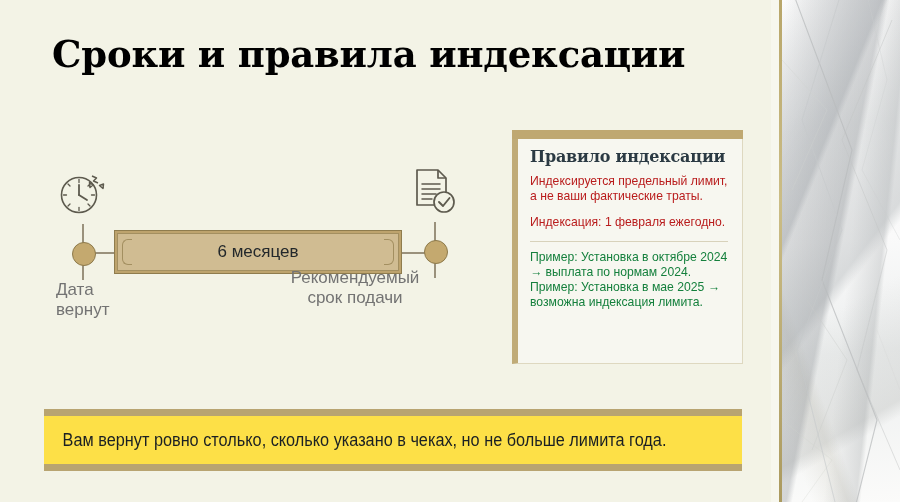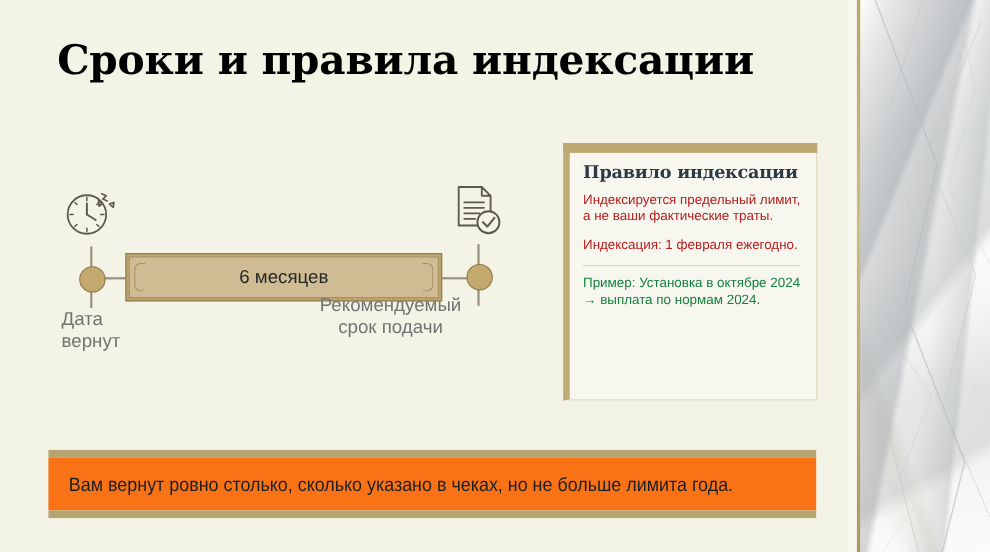--- a/index.html
+++ b/index.html
@@ -239,21 +239,21 @@
     background: #b8a471;
   }
   .banner-bar.top { top: 0; }
   .banner-bar.bottom { bottom: 0; }
   .banner-body {
     position: absolute;
     left: 0;
     right: 0;
     top: 7px;
     bottom: 7px;
-    background: #f97316;
+    background: #fde047;
     display: flex;
     align-items: center;
   }
   .banner-text {
     font-size: 17.5px;
     color: #1b2023;
     padding-left: 20px;
     transform: scaleX(0.93);
     transform-origin: left center;
     white-space: nowrap;
@@ -349,20 +349,21 @@
     </div>
   </div>
 
   <div class="rule-card">
     <div class="rule-body">
       <div class="rule-title">Правило индексации</div>
       <p class="rule-para">Индексируется предельный лимит, а не ваши фактические траты.</p>
       <p class="rule-para">Индексация: 1 февраля ежегодно.</p>
       <div class="rule-divider"></div>
       <p class="rule-example">Пример: Установка в октябре 2024 → выплата по нормам 2024.</p>
+      <p class="rule-example">Пример: Установка в мае 2025 → возможна индексация лимита.</p>
     </div>
   </div>
   <div class="rule-topbar"></div>
 
   <div class="banner">
     <div class="banner-bar top"></div>
     <div class="banner-body">
       <span class="banner-text">Вам вернут ровно столько, сколько указано в чеках, но не больше лимита года.</span>
     </div>
     <div class="banner-bar bottom"></div>

